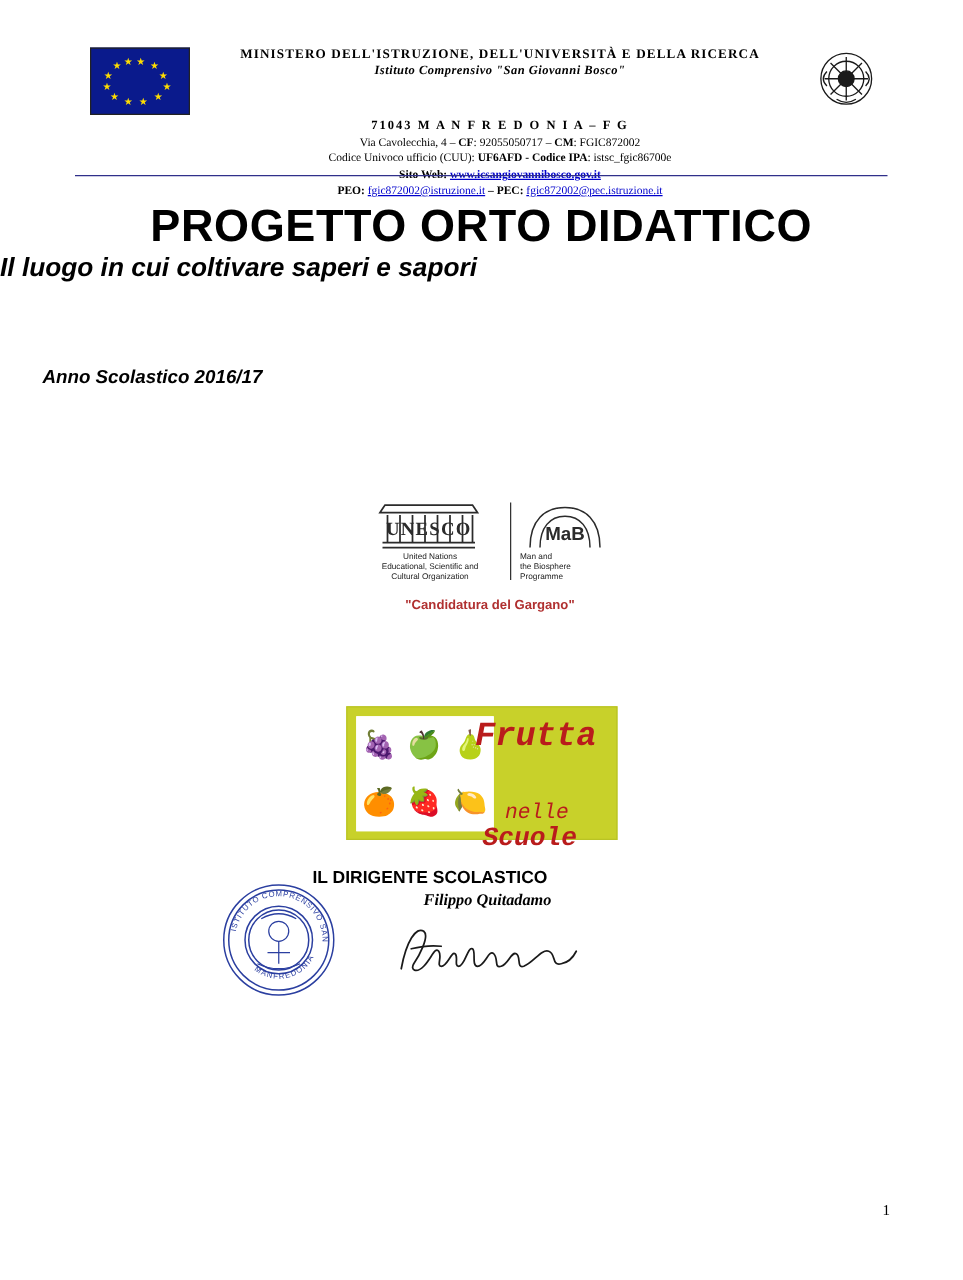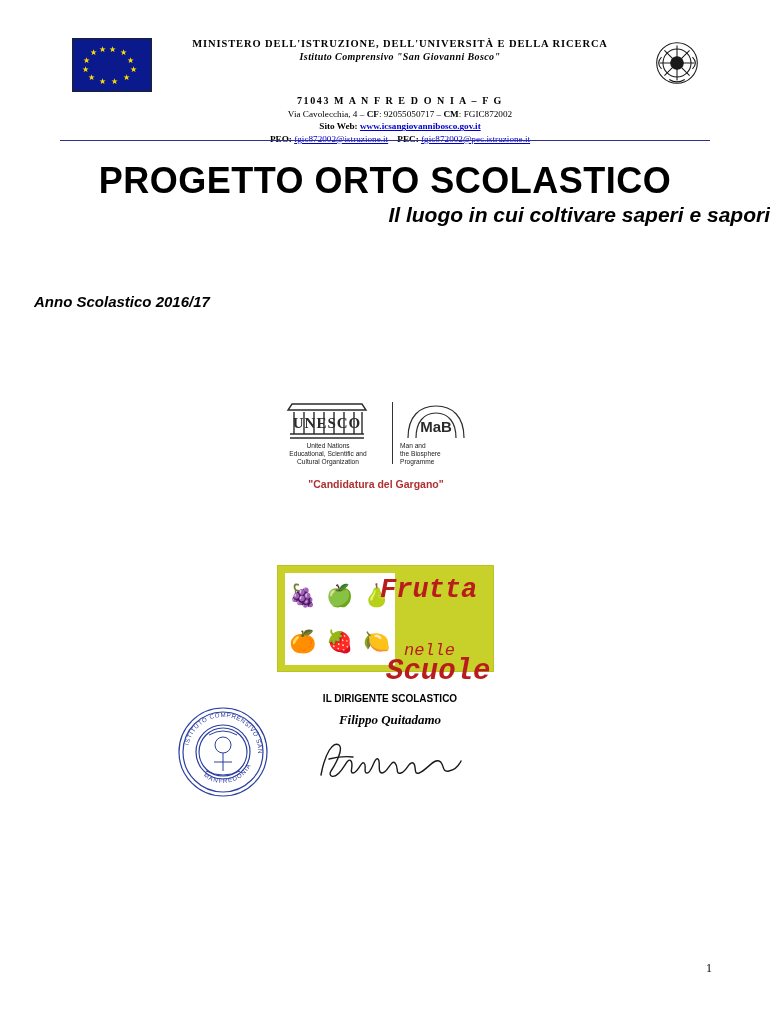--- a/index.html
+++ b/index.html
@@ -109,21 +109,21 @@
     font-family: "Liberation Sans", sans-serif;
     font-weight: bold;
     font-size: 36px;
     letter-spacing: 0.5px;
   }
   .title-sub {
     position: absolute;
     top: 203px;
     left: 0;
     width: 770px;
-    text-align: right;
+    text-align: left;
     font-family: "Liberation Sans", sans-serif;
     font-weight: bold;
     font-style: italic;
     font-size: 21px;
   }
   .school-year {
     position: absolute;
     top: 293px;
     left: 0;
     width: 770px;
@@ -132,21 +132,21 @@
     font-weight: bold;
     font-style: italic;
     font-size: 15px;
     margin-left: 34px;
   }
 
   
   .unesco-block {
     position: absolute;
     top: 400px;
-    left: 264px;
+    left: 280px;
     width: 225px;
     height: 95px;
   }
   .unesco-temple {
     position: absolute;
     left: 20px;
     top: 0px;
     width: 86px;
     height: 42px;
   }
@@ -243,37 +243,37 @@
     line-height: 28px;
   }
   .frutta-t2 {
     font-size: 17px;
     font-style: italic;
     margin-left: 24px;
     line-height: 14px;
     margin-top: 40px;
   }
   .frutta-t3 {
-    font-size: 29px;
+    font-size: 21px;
     font-style: italic;
     font-weight: bold;
     line-height: 28px;
     margin-left: 6px;
   }
 
   
   .dirigente-title {
     position: absolute;
     top: 693px;
     left: 250px;
     width: 280px;
-    text-align: center;
-    font-family: "Liberation Sans", sans-serif;
-    font-weight: bold;
-    font-size: 10px;
+    text-align: left;
+    font-family: "Liberation Sans", sans-serif;
+    font-weight: bold;
+    font-size: 14px;
   }
   .dirigente-name {
     position: absolute;
     top: 712px;
     left: 250px;
     width: 280px;
     text-align: center;
     font-family: "Liberation Serif", serif;
     font-style: italic;
     font-weight: bold;
@@ -341,31 +341,34 @@
     </div>
 
     <div class="header-text">
       <div class="hdr-line1">MINISTERO DELL'ISTRUZIONE, DELL'UNIVERSITÀ E DELLA RICERCA</div>
       <div class="hdr-line2">Istituto Comprensivo "San Giovanni Bosco"</div>
       <div class="hdr-line3">71043 M A N F R E D O N I A – F G</div>
       <div class="hdr-small">
         <span>Via Cavolecchia, 4 – </span><b>CF</b><span>: 92055050717 – </span><b>CM</b><span>: FGIC872002</span>
       </div>
       <div class="hdr-small">
+        <span>Codice Univoco ufficio (CUU): </span><b>UF6AFD</b><b> - Codice IPA</b><span>: istsc_fgic86700e</span>
+      </div>
+      <div class="hdr-small">
         <b>Sito Web: </b><b class="link">www.icsangiovannibosco.gov.it</b>
       </div>
       <div class="hdr-small">
         <b>PEO: </b><span class="link">fgic872002@istruzione.it</span><b> – </b><b>PEC: </b><span class="link">fgic872002@pec.istruzione.it</span>
       </div>
     </div>
 
     <div class="hdr-rule"></div>
   </div>
 
-  <div class="title-main">PROGETTO ORTO SCOLASTICO</div>
+  <div class="title-main">PROGETTO ORTO DIDATTICO</div>
   <div class="title-sub">Il luogo in cui coltivare saperi e sapori</div>
   <div class="school-year">Anno Scolastico 2016/17</div>
 
   <div class="unesco-block">
 
     <div class="unesco-temple">
       <svg viewBox="0 0 86 42" width="86" height="42">
         <g stroke="#2b2b2b" stroke-width="1.4" fill="none">
           <path d="M6 38 H80"></path>
           <path d="M6 34 H80"></path>

